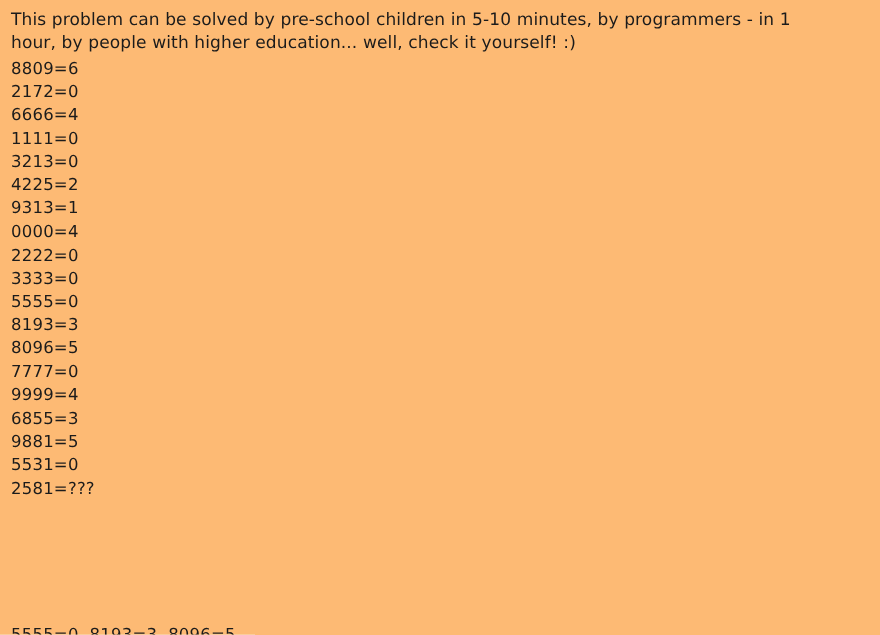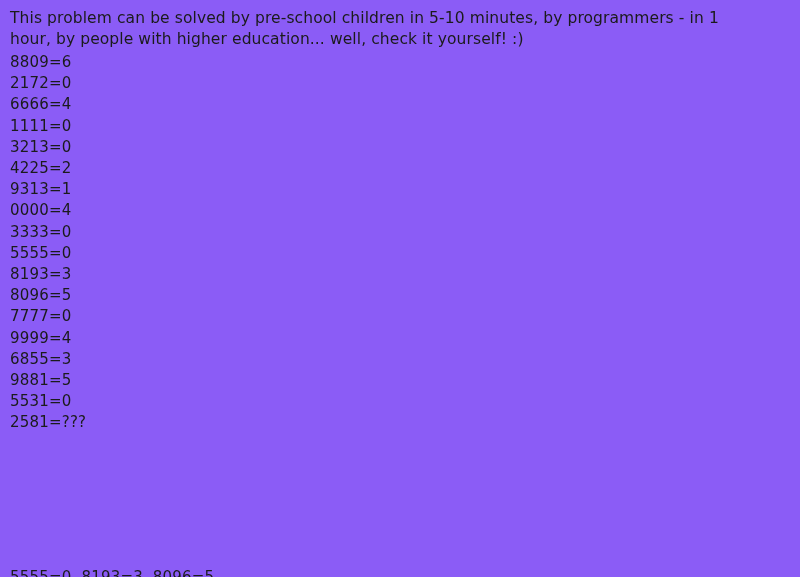--- a/index.html
+++ b/index.html
@@ -10,21 +10,21 @@
     width: 800px;
     height: 577px;
     background: #f2f2ee;
     font-family: "DejaVu Sans", "Liberation Sans", sans-serif;
     overflow: hidden;
   }
   .page {
     position: relative;
     width: 800px;
     height: 577px;
-    background: #8b5cf6;
+    background: #fdba74;
     box-sizing: border-box;
     padding: 8px 10px 0 10px;
   }
   .intro {
     font-size: 15.5px;
     line-height: 21px;
     color: #1b1b1b;
     letter-spacing: 0.1px;
     width: 740px;
     margin: 0 0 2px 0;
@@ -65,20 +65,21 @@
 
   <ul class="eq-list">
     <li class="eq-item">8809=6</li>
     <li class="eq-item">2172=0</li>
     <li class="eq-item">6666=4</li>
     <li class="eq-item">1111=0</li>
     <li class="eq-item">3213=0</li>
     <li class="eq-item">4225=2</li>
     <li class="eq-item">9313=1</li>
     <li class="eq-item">0000=4</li>
+    <li class="eq-item">2222=0</li>
     <li class="eq-item">3333=0</li>
     <li class="eq-item">5555=0</li>
     <li class="eq-item">8193=3</li>
     <li class="eq-item">8096=5</li>
     <li class="eq-item">7777=0</li>
     <li class="eq-item">9999=4</li>
     <li class="eq-item">6855=3</li>
     <li class="eq-item">9881=5</li>
     <li class="eq-item">5531=0</li>
     <li class="eq-item">2581=???</li>

